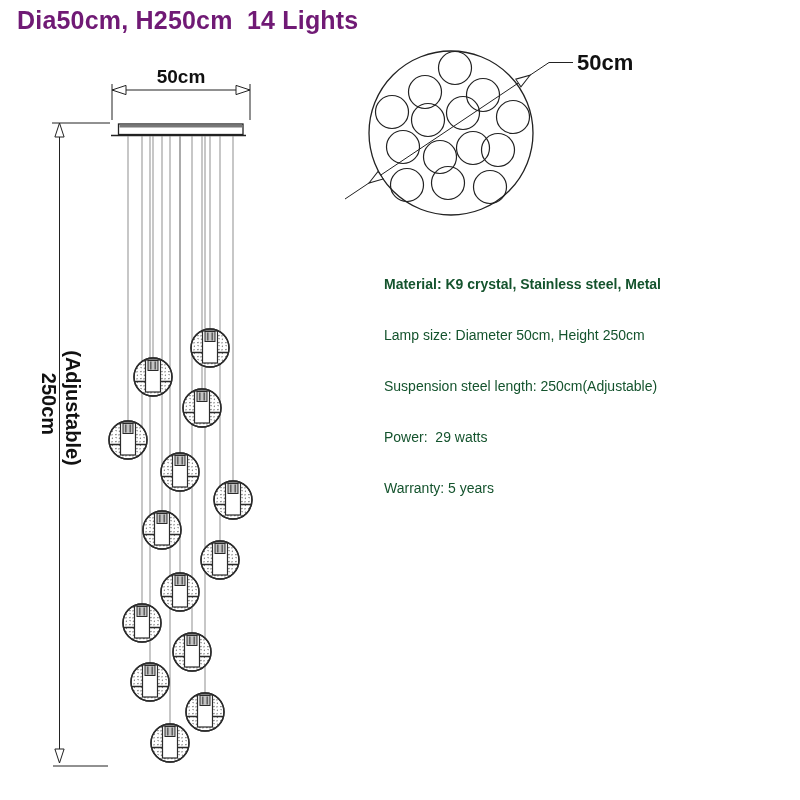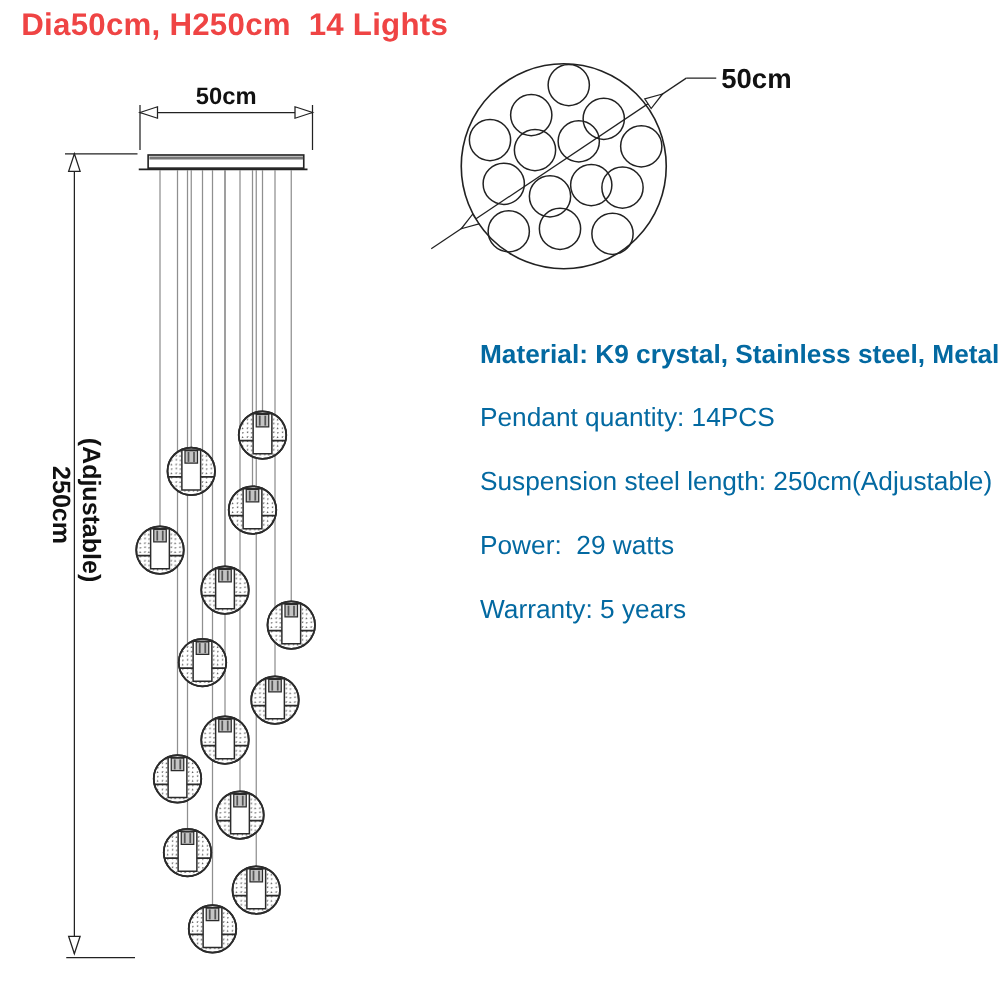--- a/index.html
+++ b/index.html
@@ -3,33 +3,33 @@
 <meta charset="utf-8">
 <style>
   html,body{margin:0;padding:0;}
   body{
     width:800px;height:800px;position:relative;background:#ffffff;
     font-family:"Liberation Sans", sans-serif;color:#111;overflow:hidden;
   }
   .page-title{
     position:absolute;left:17px;top:6px;
     font-size:25px;font-weight:bold;letter-spacing:.2px;
-    white-space:pre;color:#ef4444;
+    white-space:pre;color:#701a75;
   }
   .drawing-svg{position:absolute;left:0;top:0;}
   .svg-dim-label{
     font-family:"Liberation Sans", sans-serif;
     font-weight:bold;fill:#111;
   }
   .spec-list{
     position:absolute;left:384px;top:258px;width:400px;
   }
   .spec-line{
     height:51px;display:flex;align-items:center;
-    font-size:21px;color:#0369a1;white-space:pre;
+    font-size:14px;color:#14532d;white-space:pre;
   }
   .spec-line:first-child{font-weight:bold;}
 </style>
 </head>
 <body>
 
 <div class="page-title">Dia50cm, H250cm  14 Lights</div>
 
 <svg class="drawing-svg" width="800" height="800" viewBox="0 0 800 800">
   <defs>
@@ -144,17 +144,17 @@
       <line x1="549" y1="62.5" x2="573" y2="62.5"></line>
     </g>
     <use href="#arrow" transform="translate(530 75.2) rotate(-33.8)"></use>
     <use href="#arrow" transform="translate(369 183) rotate(146.2)"></use>
     <text class="svg-dim-label" x="577" y="70" font-size="22" text-anchor="start">50cm</text>
   </g>
 </svg>
 
 <div class="spec-list">
   <div class="spec-line">Material: K9 crystal, Stainless steel, Metal</div>
-  <div class="spec-line">Pendant quantity: 14PCS</div>
+  <div class="spec-line">Lamp size: Diameter 50cm, Height 250cm</div>
   <div class="spec-line">Suspension steel length: 250cm(Adjustable)</div>
   <div class="spec-line">Power:  29 watts</div>
   <div class="spec-line">Warranty: 5 years</div>
 </div>
 
 </body></html>

